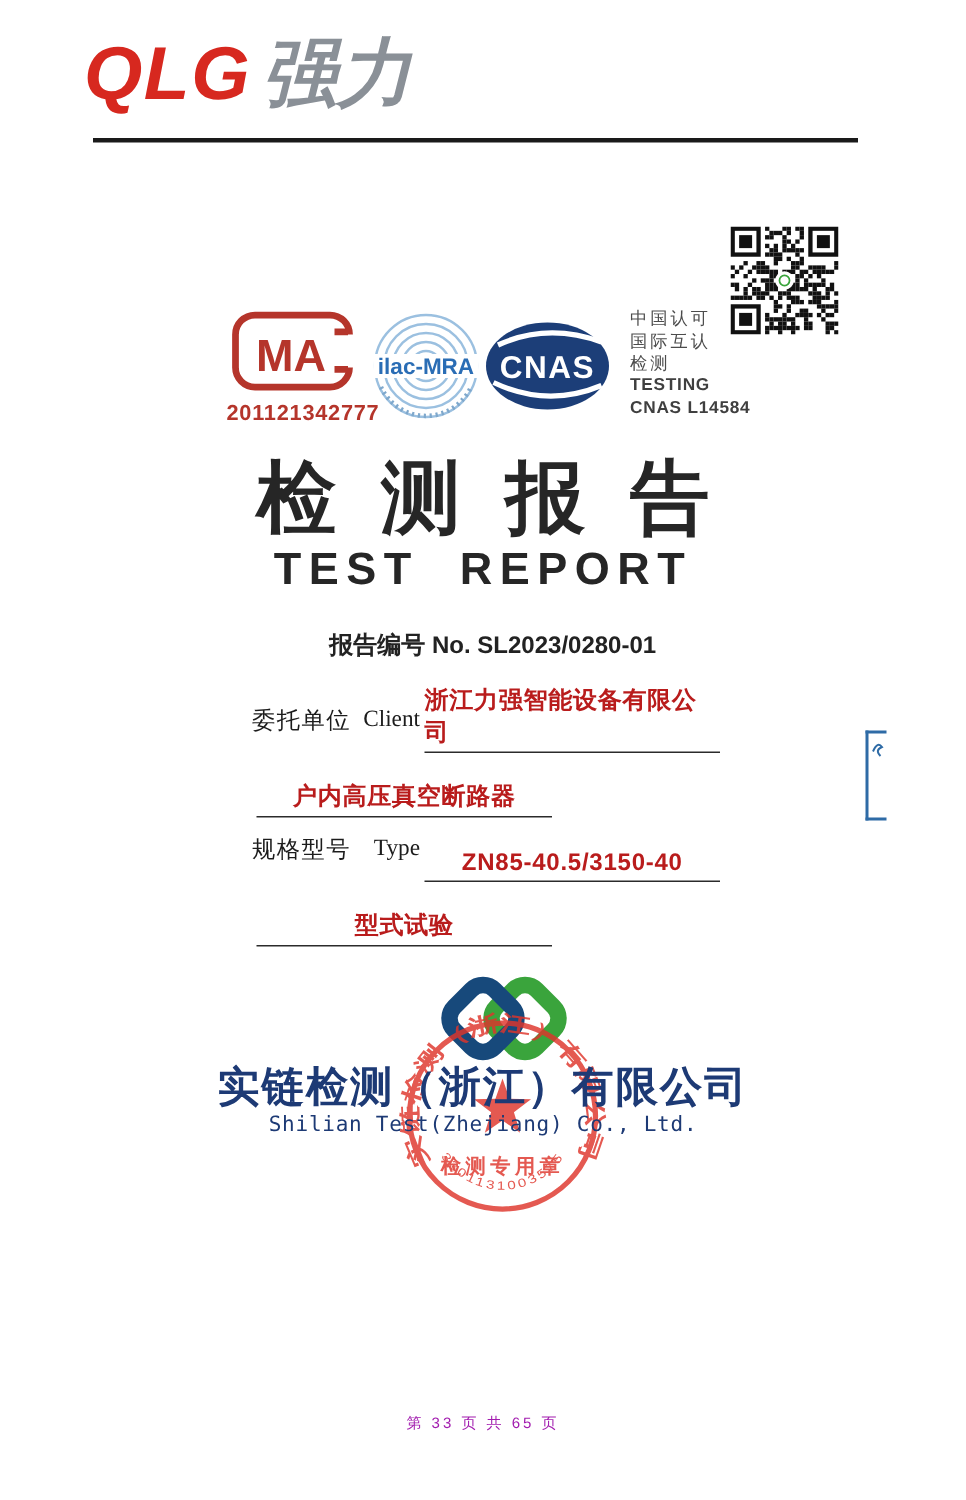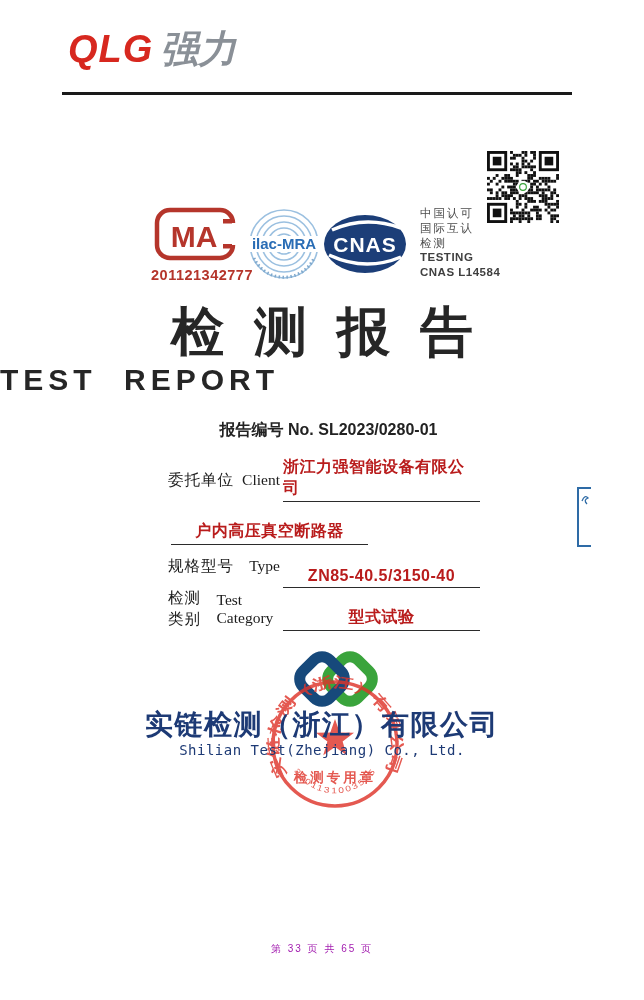--- a/index.html
+++ b/index.html
@@ -1,42 +1,42 @@
 <!DOCTYPE html>
 <html style="--brand_red: #d7281f; --brand_gray: #8a9097; --cma_red: #b5352b; --ilac_blue: #2a6db5; --ilac_light: #9bc0e0; --cnas_navy: #1c3e78; --company_navy: #1d3a75; --stamp_red: #df352b; --text_dark: #262626;"><head>
 <meta charset="utf-8">
 <style>
   html,body{margin:0;padding:0;background:#e8e8e8;}
   .page{position:relative;width:644px;height:1000px;margin:0 auto;background:#ffffff;
         font-family:"Liberation Sans",sans-serif;overflow:hidden;color:#262626;}
 
   
-  .brand{position:absolute;left:68px;top:26px;font-style:italic;font-weight:bold;
-         font-size:38px;line-height:46px;white-space:nowrap;}
+  .brand{position:absolute;left:56px;top:26px;font-style:italic;font-weight:bold;
+         font-size:50px;line-height:46px;white-space:nowrap;}
   .brand .latin{color:var(--brand_red);letter-spacing:1px;}
   .brand .cn{color:var(--brand_gray);margin-left:7px;}
   .header-rule{position:absolute;left:62px;top:92px;width:510px;height:2.5px;background:#1a1a1a;}
 
   
   .qr{position:absolute;left:487px;top:151px;width:72px;height:72px;}
   .qr svg{display:block;}
 
   
   .cma{position:absolute;left:151px;top:206px;width:88px;text-align:center;}
   .cma .num{color:var(--cma_red);font-size:14.5px;font-weight:bold;letter-spacing:0.5px;margin-top:1px;}
   .ilac{position:absolute;left:246px;top:206px;}
   .cnas{position:absolute;left:322px;top:213px;}
   .accred{position:absolute;left:420px;top:206px;font-size:11.5px;line-height:14.8px;color:#4c4c4c;}
   .accred .cnline{letter-spacing:2px;}
   .accred .bold{font-weight:bold;letter-spacing:0.5px;color:#3f3f3f;}
 
   
   .title-cn{position:absolute;left:0;right:0;top:297px;text-align:center;font-size:53px;
             font-weight:bold;letter-spacing:30px;text-indent:30px;color:var(--text_dark);}
-  .title-en{position:absolute;left:0;right:0;top:363px;text-align:left;font-size:30px;
+  .title-en{position:absolute;left:0;right:0;top:363px;text-align:center;font-size:30px;
             font-weight:bold;letter-spacing:5px;word-spacing:14px;color:var(--text_dark);}
   .report-no{position:absolute;left:13px;right:0;top:420px;text-align:center;font-size:16px;
              font-weight:bold;color:#222;}
 
   
   .form{position:absolute;left:168px;top:459px;width:312px;}
   .frow{display:flex;height:43px;}
   .flbl{width:112px;display:flex;flex-direction:row;justify-content:space-between;
         align-items:center;padding:1px 0 2px 0;}
   .flbl .cn{font-size:15.5px;color:#1c1c1c;letter-spacing:1px;}
@@ -378,24 +378,20 @@
       <div class="fval">户内高压真空断路器</div>
     </div>
     <div class="frow">
       <div class="flbl">
         <span class="cn">规格型号</span>
         <span class="en">Type</span>
       </div>
       <div class="fval">ZN85-40.5/3150-40</div>
     </div>
     <div class="frow">
-      <div class="flbl">
-        <span class="cn">检测类别</span>
-        <span class="en">Test Category</span>
-      </div>
       <div class="fval">型式试验</div>
     </div>
   </div>
 
   <div class="chain-logo">
     <svg width="106" height="74" viewBox="0 0 106 74" xmlns="http://www.w3.org/2000/svg">
       <g fill="none" stroke-linejoin="round">
         <rect x="-19" y="-19" width="38" height="38" rx="11" transform="translate(67,37) rotate(45)" stroke="#3aa43c" stroke-width="11"></rect>
         <rect x="-19" y="-19" width="38" height="38" rx="11" transform="translate(39,37) rotate(45)" stroke="#17497b" stroke-width="11"></rect>
       </g>

